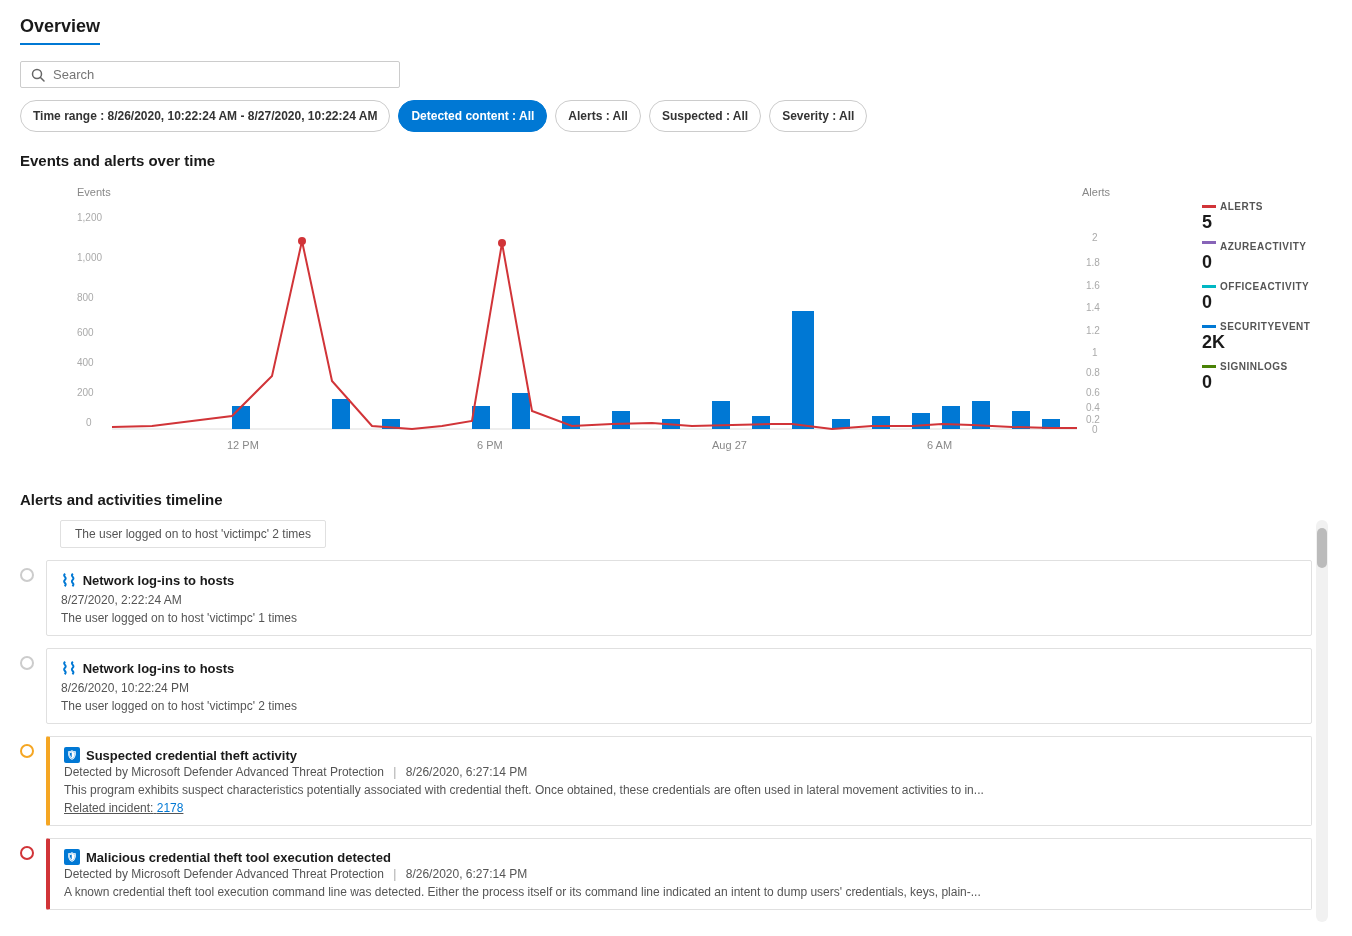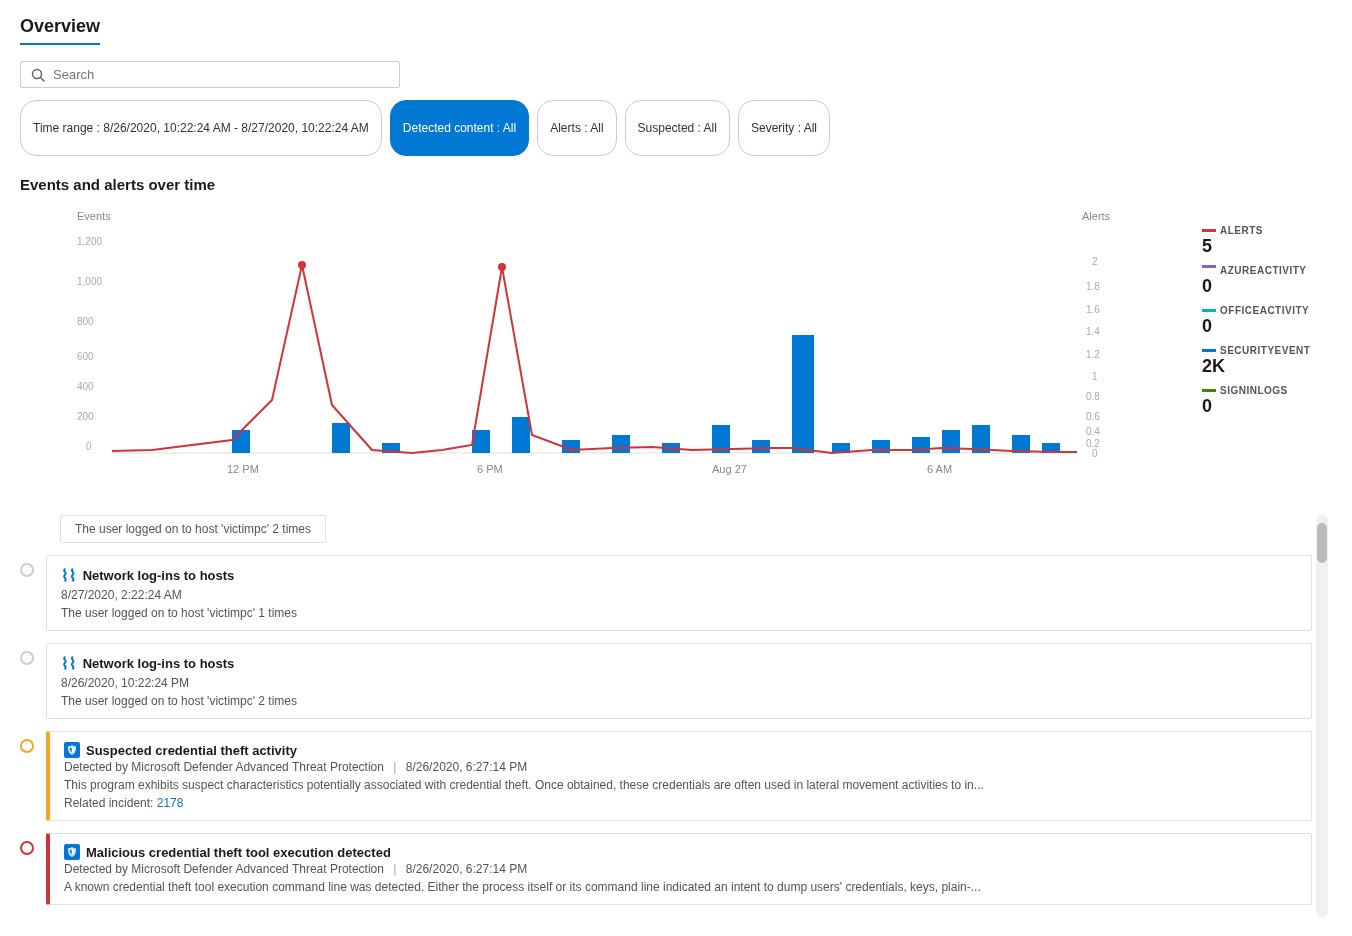--- a/index.html
+++ b/index.html
@@ -8,21 +8,21 @@
     .page-container { padding: 16px 20px; max-width: 1352px; }
     
     .page-title { font-size: 18px; font-weight: 600; color: #1a1a1a; margin-bottom: 4px; padding-bottom: 6px; border-bottom: 2px solid #0078d4; display: inline-block; }
     
     .search-bar { margin: 12px 0; }
     .search-input-wrapper { display: flex; align-items: center; border: 1px solid #ccc; border-radius: 2px; padding: 5px 10px; width: 380px; background: #fff; }
     .search-icon-svg { color: #666; margin-right: 8px; flex-shrink: 0; }
     .search-input { border: none; outline: none; font-size: 13px; color: #333; width: 100%; }
     
     .filters-row { display: flex; align-items: center; gap: 8px; margin-bottom: 20px; flex-wrap: wrap; }
-    .filter-chip { border: 1px solid #ccc; border-radius: 16px; padding: 20px 12px; font-size: 12px; cursor: pointer; background: #fff; color: #333; white-space: nowrap; }
+    .filter-chip { border: 1px solid #ccc; border-radius: 16px; padding: 8px 12px; font-size: 12px; cursor: pointer; background: #fff; color: #333; white-space: nowrap; font-weight: bold; }
     .filter-chip.active { background: #0078d4; border-color: #0078d4; color: #fff; }
     
     .section-title { font-size: 15px; font-weight: 600; margin-bottom: 12px; color: #1a1a1a; }
     
     .chart-section { margin-bottom: 30px; }
     .chart-outer { display: flex; gap: 28px; align-items: flex-start; }
     .chart-area { flex: 1; position: relative; }
     .chart-legend { width: 130px; flex-shrink: 0; padding-top: 20px; }
     .legend-item { margin-bottom: 8px; }
     .legend-label { font-size: 10px; font-weight: 600; color: #555; letter-spacing: 0.5px; }
@@ -33,21 +33,21 @@
     .timeline-dot { width: 14px; height: 14px; border-radius: 50%; border: 2px solid #ccc; background: #fff; flex-shrink: 0; margin-top: 10px; z-index: 1; }
     .timeline-card { flex: 1; margin-left: 12px; border: 1px solid #e0e0e0; border-radius: 2px; padding: 10px 14px; margin-bottom: 12px; background: #fff; }
     .timeline-card.alert-orange { border-left: 4px solid #f5a623; }
     .timeline-card.alert-red { border-left: 4px solid #d13438; }
     
     .card-title { font-size: 13px; font-weight: 600; color: #1a1a1a; display: flex; align-items: center; gap: 6px; }
     .card-datetime { font-size: 12px; color: #555; margin: 3px 0; }
     .card-description { font-size: 12px; color: #555; margin-top: 4px; }
     .card-meta { font-size: 12px; color: #555; margin: 2px 0; }
     .card-meta .separator { color: #aaa; margin: 0 6px; }
-    .card-related { font-size: 12px; color: #555; margin-top: 4px; }
+    .card-related { font-size: 12px; color: #555; margin-top: 4px; text-decoration: underline; }
     .card-related a { color: #0078d4; text-decoration: none; }
     .shield-icon { display: inline-flex; align-items: center; justify-content: center; width: 16px; height: 16px; background: #0078d4; border-radius: 2px; color: #fff; font-size: 9px; font-weight: bold; }
     
     .partial-item { font-size: 12px; color: #555; padding: 6px 14px; border: 1px solid #e0e0e0; border-radius: 2px; margin-left: 26px; margin-bottom: 12px; }
     
     svg { display: block; }
   </style>
 </head>
 <body>
 
@@ -175,20 +175,21 @@
             <span class="legend-label">SIGNINLOGS</span>
           </div>
           <div class="legend-value">0</div>
         </div>
       </div>
     </div>
   </div>
   
   
   <div class="timeline-section">
+    <div class="section-title">Alerts and activities timeline</div>
 
     <div style="display:flex;">
       <div style="flex:1;">
 
         <div style="display:flex;align-items:flex-start;margin-bottom:0;">
           <div style="width:14px;flex-shrink:0;"></div>
           <div class="partial-item">
             <span>The user logged on to host 'victimpc' 2 times</span>
           </div>
         </div>

